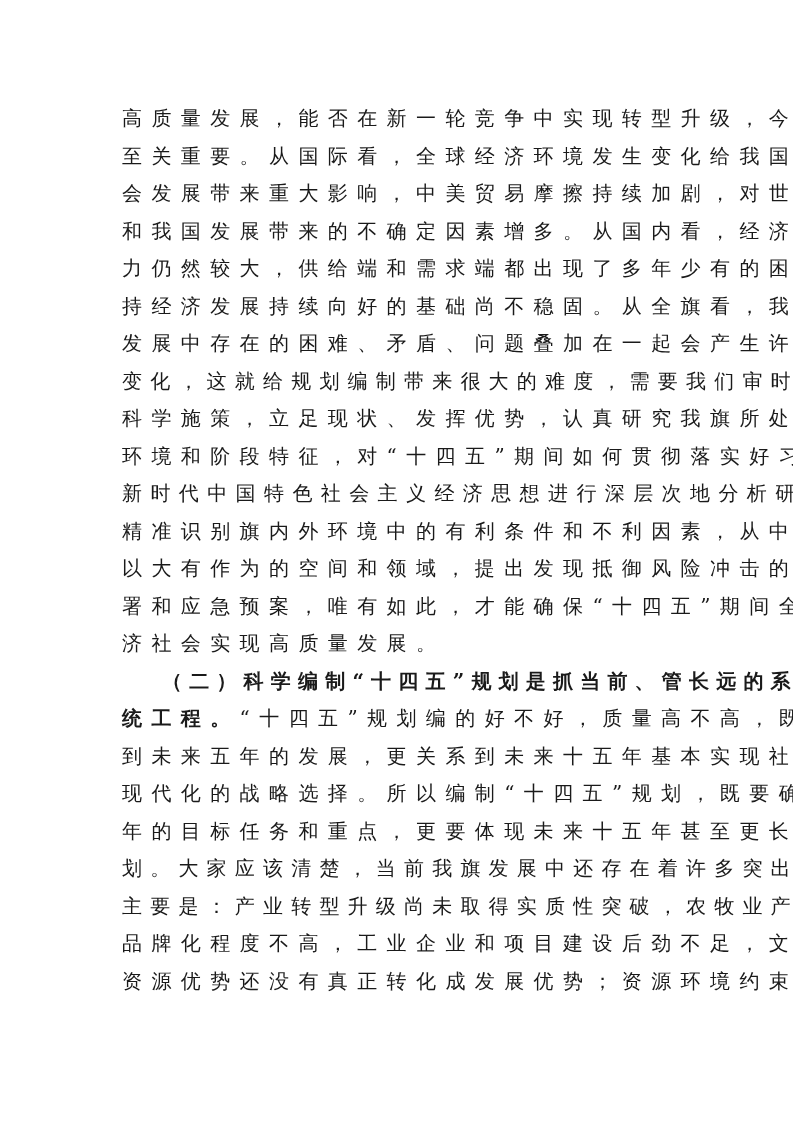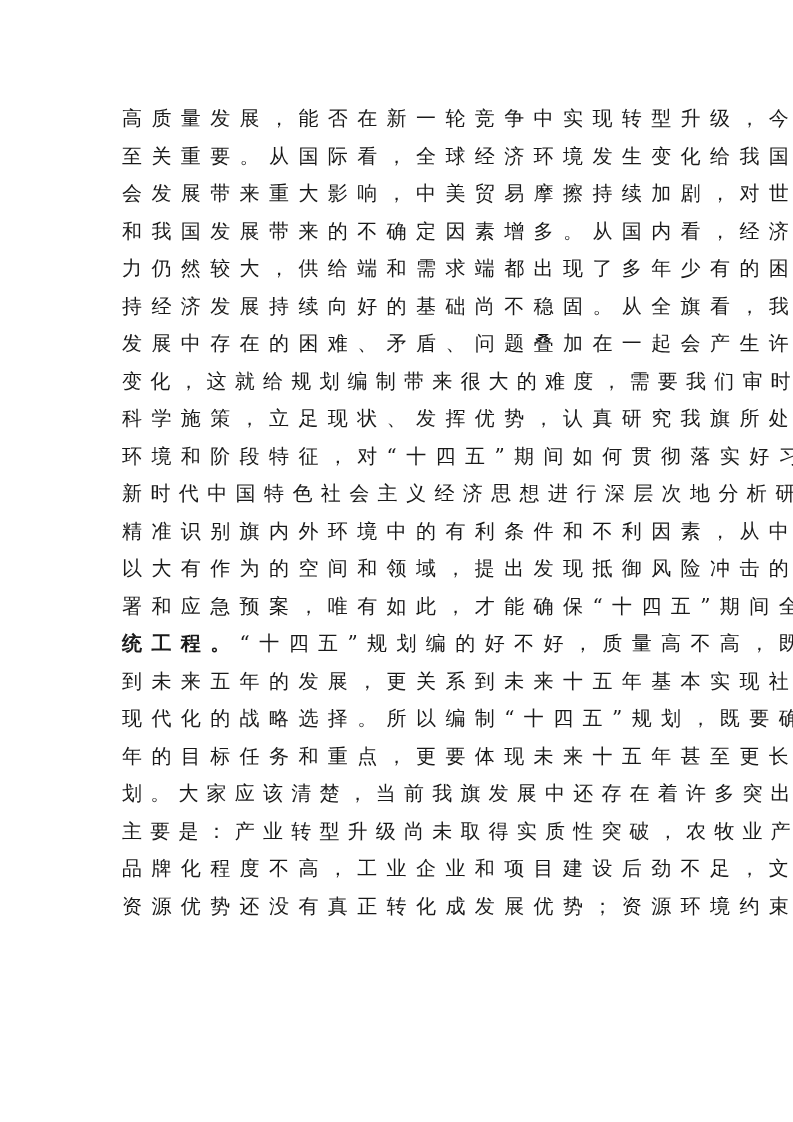--- a/index.html
+++ b/index.html
@@ -57,23 +57,25 @@
       <div class="line">力仍然较大，供给端和需求端都出现了多年少有的困难，保</div>
       <div class="line">持经济发展持续向好的基础尚不稳固。从全旗看，我旗自身</div>
       <div class="line">发展中存在的困难、矛盾、问题叠加在一起会产生许多新的</div>
       <div class="line" style="letter-spacing:8.2px;">变化，这就给规划编制带来很大的难度，需要我们审时度势、</div>
       <div class="line">科学施策，立足现状、发挥优势，认真研究我旗所处的发展</div>
       <div class="line">环境和阶段特征，对“十四五”期间如何贯彻落实好习近平</div>
       <div class="line" style="letter-spacing:8.4px;">新时代中国特色社会主义经济思想进行深层次地分析研究，</div>
       <div class="line">精准识别旗内外环境中的有利条件和不利因素，从中发现可</div>
       <div class="line">以大有作为的空间和领域，提出发现抵御风险冲击的战略部</div>
       <div class="line">署和应急预案，唯有如此，才能确保“十四五”期间全盟经</div>
+      <div class="line">济社会实现高质量发展。</div>
     </div>
 
     <div>
+      <div class="line indent bold" style="letter-spacing:7.2px;">（二）科学编制“十四五”规划是抓当前、管长远的系</div>
       <div class="line">
         <span class="bold">统工程。</span><span>“十四五”规划编的好不好，质量高不高，既关系</span>
       </div>
       <div class="line">到未来五年的发展，更关系到未来十五年基本实现社会主义</div>
       <div class="line">现代化的战略选择。所以编制“十四五”规划，既要确定五</div>
       <div class="line">年的目标任务和重点，更要体现未来十五年甚至更长远的谋</div>
       <div class="line" style="letter-spacing:8.2px;">划。大家应该清楚，当前我旗发展中还存在着许多突出问题，</div>
       <div class="line" style="letter-spacing:8.2px;">主要是：产业转型升级尚未取得实质性突破，农牧业产业化、</div>
       <div class="line">品牌化程度不高，工业企业和项目建设后劲不足，文化旅游</div>
       <div class="line">资源优势还没有真正转化成发展优势；资源环境约束趋紧，</div>

